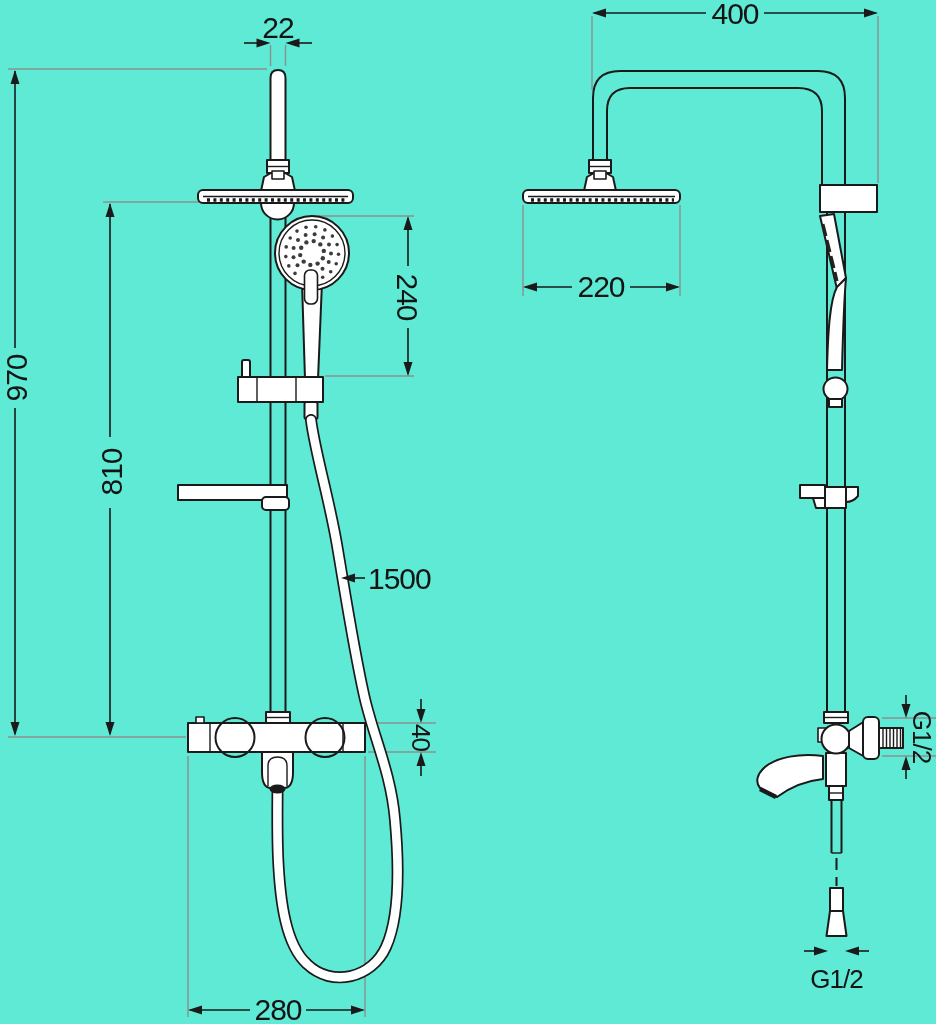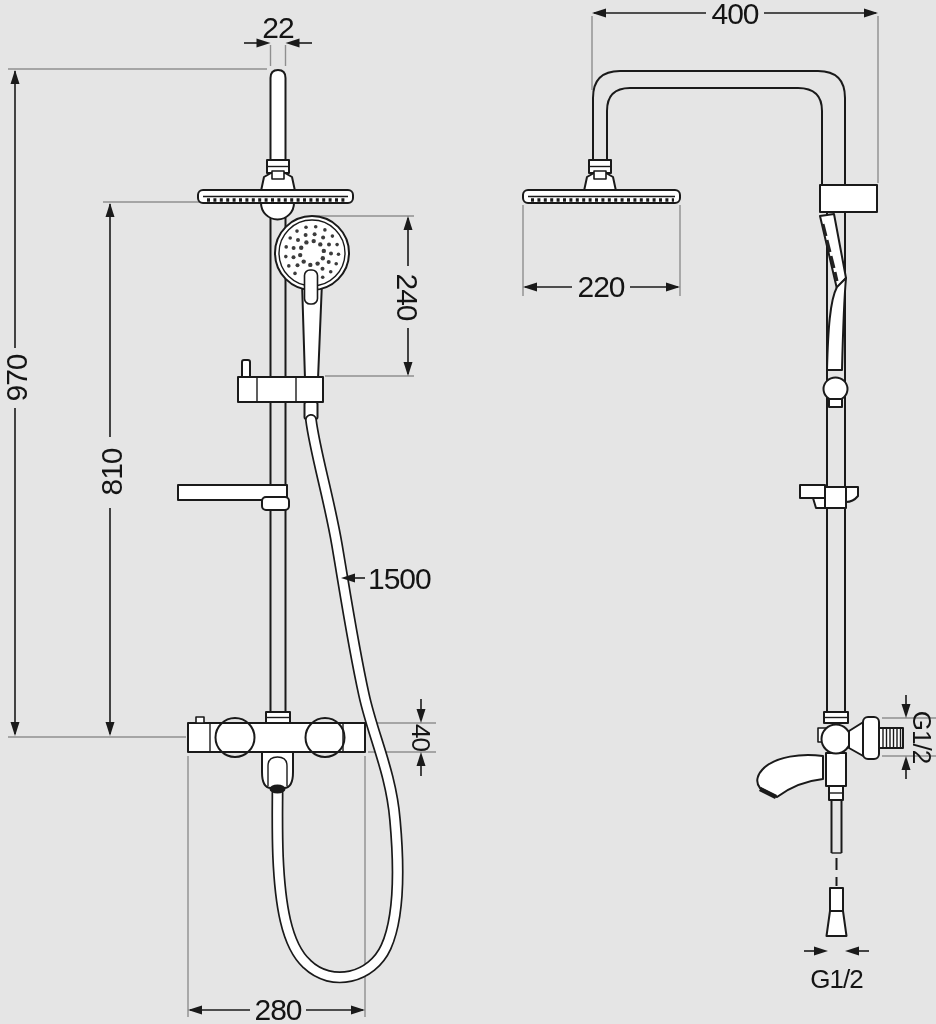--- a/index.html
+++ b/index.html
@@ -1,16 +1,16 @@
 <!DOCTYPE html>
 <html><head>
 <meta charset="utf-8">
 <style>
   html,body{margin:0;padding:0;background:#ffffff;}
-  .stage{position:relative;width:936px;height:1024px;background:#e5e5e5;overflow:hidden;}
+  .stage{position:relative;width:936px;height:1024px;background:#5eead4;overflow:hidden;}
   svg{display:block;}
   .part{fill:#ffffff;stroke:#1a1a1a;stroke-width:2;stroke-linejoin:round;}
   .partThin{fill:#ffffff;stroke:#1a1a1a;stroke-width:1.6;stroke-linejoin:round;}
   .lineOnly{fill:none;stroke:#1a1a1a;stroke-width:2;stroke-linejoin:round;}
   .lineThin{fill:none;stroke:#1a1a1a;stroke-width:1.4;}
   .ext{fill:none;stroke:#8f8f8f;stroke-width:1.4;}
   .dimline{fill:none;stroke:#1a1a1a;stroke-width:1.6;}
   .arrow{fill:#1a1a1a;stroke:none;}
   .dim{font-family:"Liberation Sans", sans-serif;font-size:30px;letter-spacing:-1px;fill:#141414;}
   .dimSm{font-family:"Liberation Sans", sans-serif;font-size:26px;letter-spacing:-1px;fill:#141414;}

